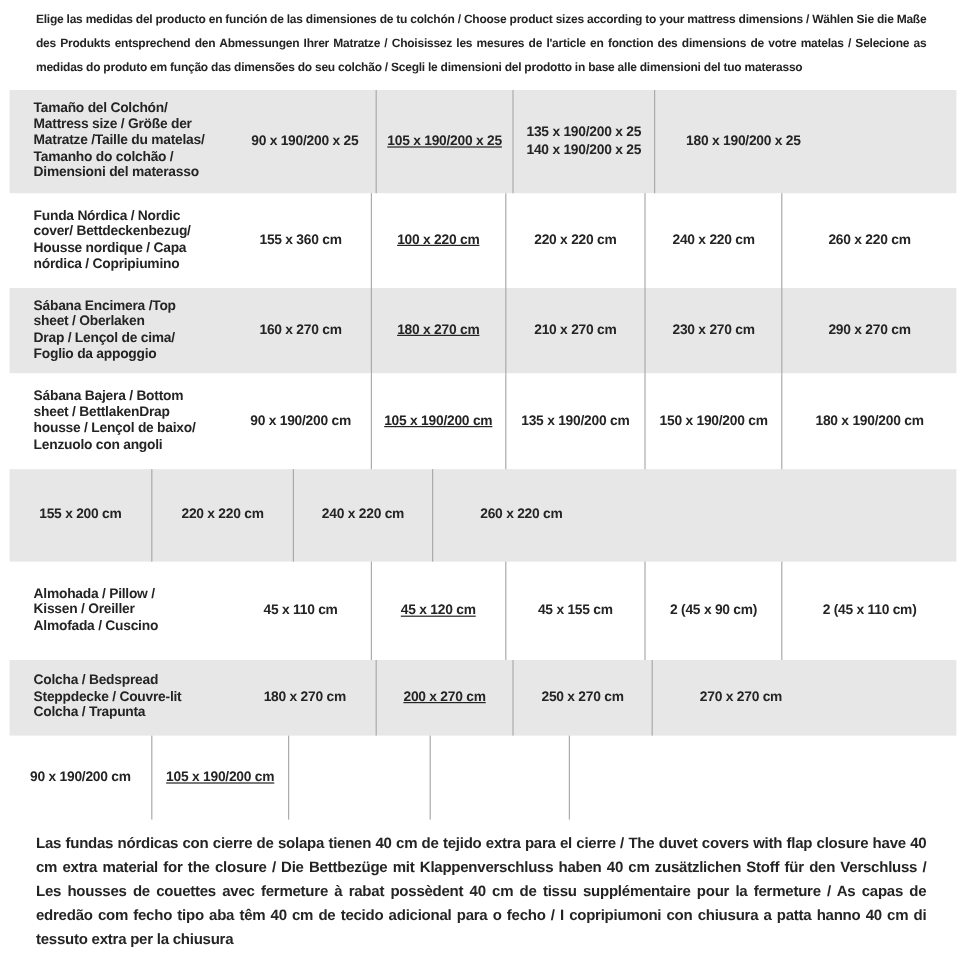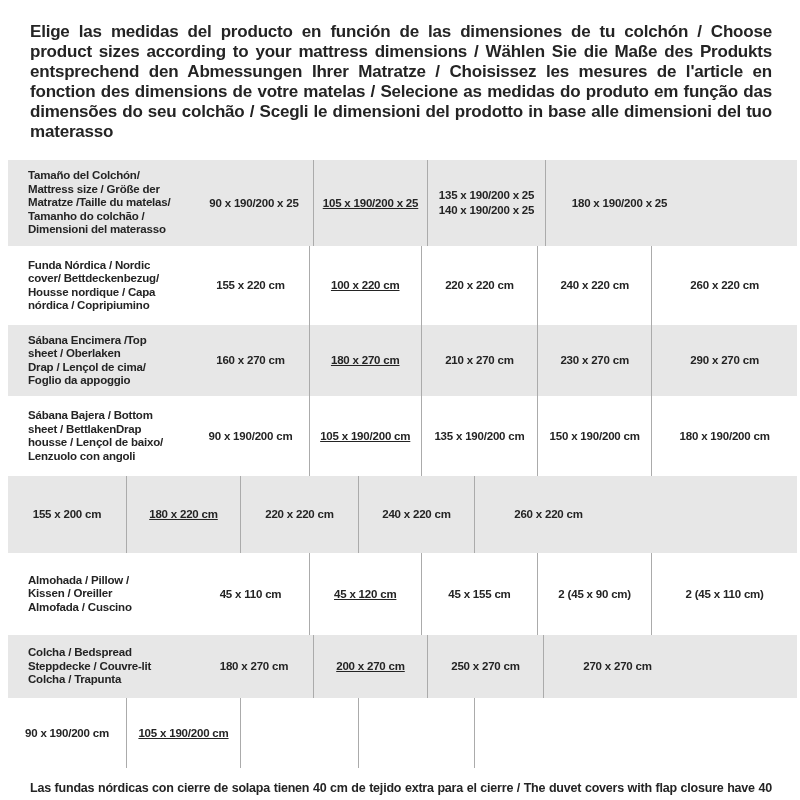--- a/index.html
+++ b/index.html
@@ -11,28 +11,28 @@
   html,body{background:#ffffff;}
   body{
     width:800px;height:800px;
     font-family:"Liberation Sans", sans-serif;
     color:var(--text);
     font-weight:700;
     overflow:hidden;
   }
   .page{width:800px;height:800px;position:relative;}
   .intro{
-    padding:22px 28px 0 30px;
-    font-size:17px;
+    padding:7px 28px 0 30px;
+    font-size:10px;
     line-height:20px;
     text-align:justify;
     letter-spacing:-0.2px;
   }
   .size-table{
-    margin:18px 3px 0 8px;
+    margin:8px 3px 0 8px;
     width:789px;
   }
   .row{display:flex;width:100%;}
   .row.stripe{background:var(--stripe);}
   .h1{min-height:86px}.h2{min-height:79px}.h3{min-height:71px}.h4{min-height:80px}
   .h5{min-height:77px}.h6{min-height:82px}.h7{min-height:63px}.h8{min-height:70px}
   .cell{
     display:flex;flex-direction:column;justify-content:center;
     letter-spacing:-0.2px;
   }
@@ -84,21 +84,21 @@
       <div class="cell val c3">135 x 190/200 x 25
 140 x 190/200 x 25</div>
       <div class="cell val c5">180 x 190/200 x 25</div>
     </div>
 
     <div class="row h2">
       <div class="cell label">Funda Nórdica /  Nordic
 cover/ Bettdeckenbezug/
 Housse nordique  / Capa
 nórdica / Copripiumino</div>
-      <div class="cell val c1">155 x 220 cm</div>
+      <div class="cell val c1">155 x 360 cm</div>
       <div class="cell val c2">100 x 220 cm</div>
       <div class="cell val c3">220 x 220 cm</div>
       <div class="cell val c4">240 x 220 cm</div>
       <div class="cell val c5">260 x 220 cm</div>
     </div>
 
     <div class="row stripe h3">
       <div class="cell label">Sábana Encimera /Top
 sheet / Oberlaken
 Drap / Lençol de cima/
@@ -117,21 +117,20 @@
 Lenzuolo con angoli</div>
       <div class="cell val c1">90 x 190/200 cm</div>
       <div class="cell val c2">105 x 190/200 cm</div>
       <div class="cell val c3">135 x 190/200 cm</div>
       <div class="cell val c4">150 x 190/200 cm</div>
       <div class="cell val c5">180 x 190/200 cm</div>
     </div>
 
     <div class="row stripe h5">
       <div class="cell val c1">155 x 200 cm</div>
-      <div class="cell val c2">180 x 220 cm</div>
       <div class="cell val c3">220 x 220 cm</div>
       <div class="cell val c4">240 x 220 cm</div>
       <div class="cell val c5">260 x 220 cm</div>
     </div>
 
     <div class="row h6">
       <div class="cell label">Almohada  / Pillow /
 Kissen / Oreiller
 Almofada / Cuscino</div>
       <div class="cell val c1">45 x 110 cm</div>

